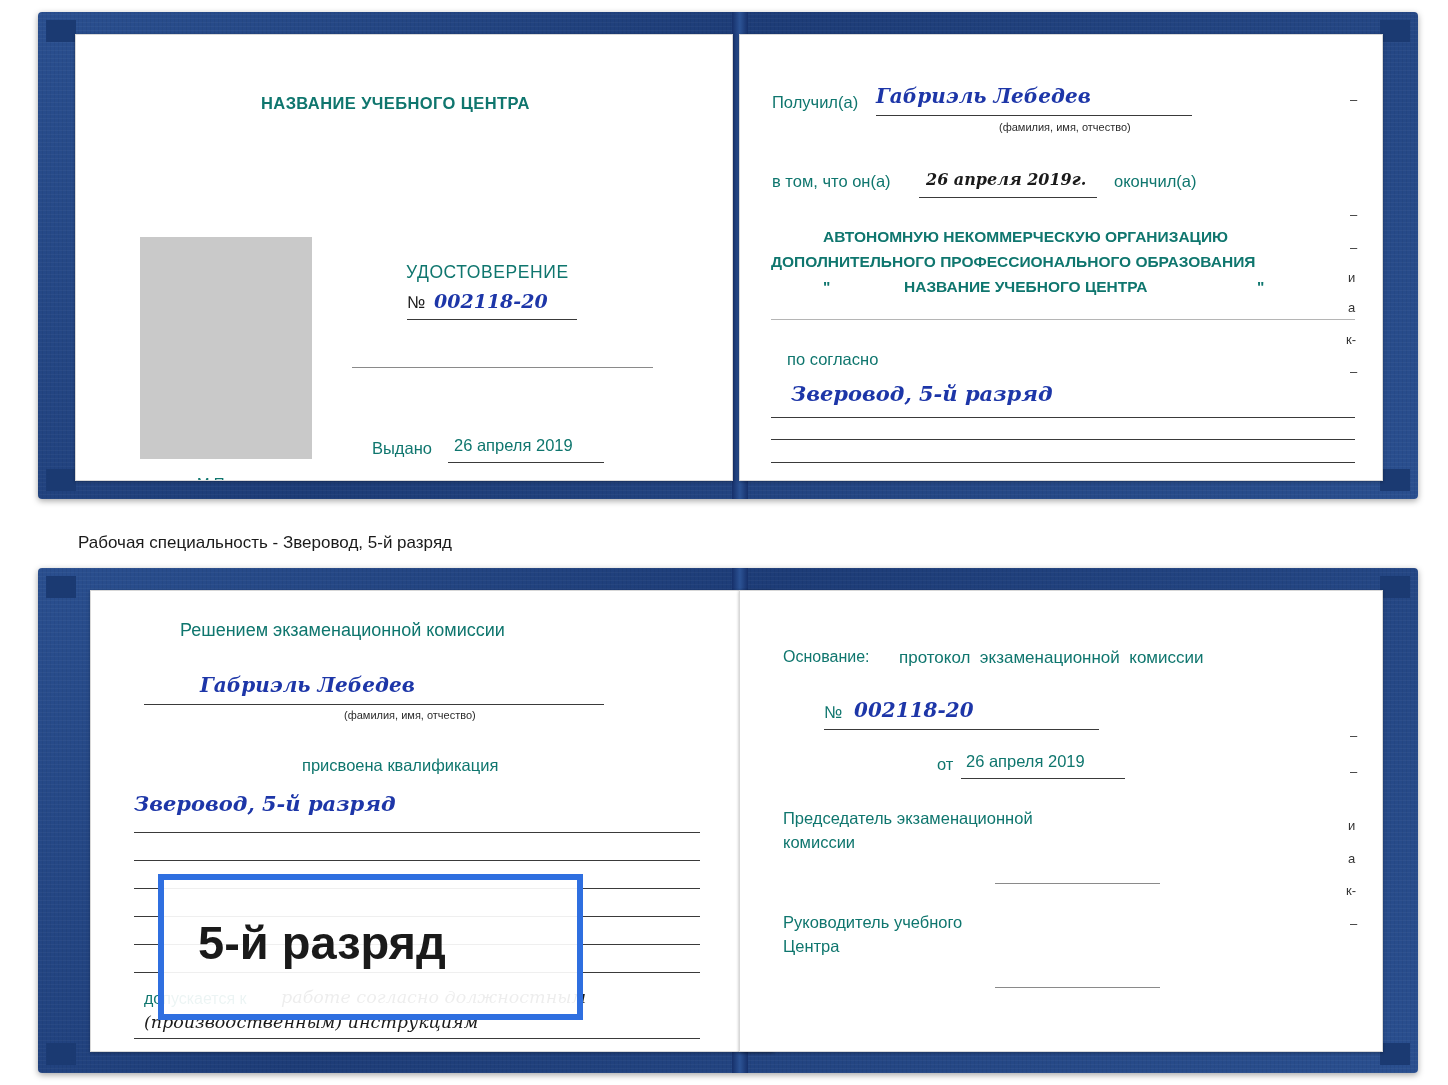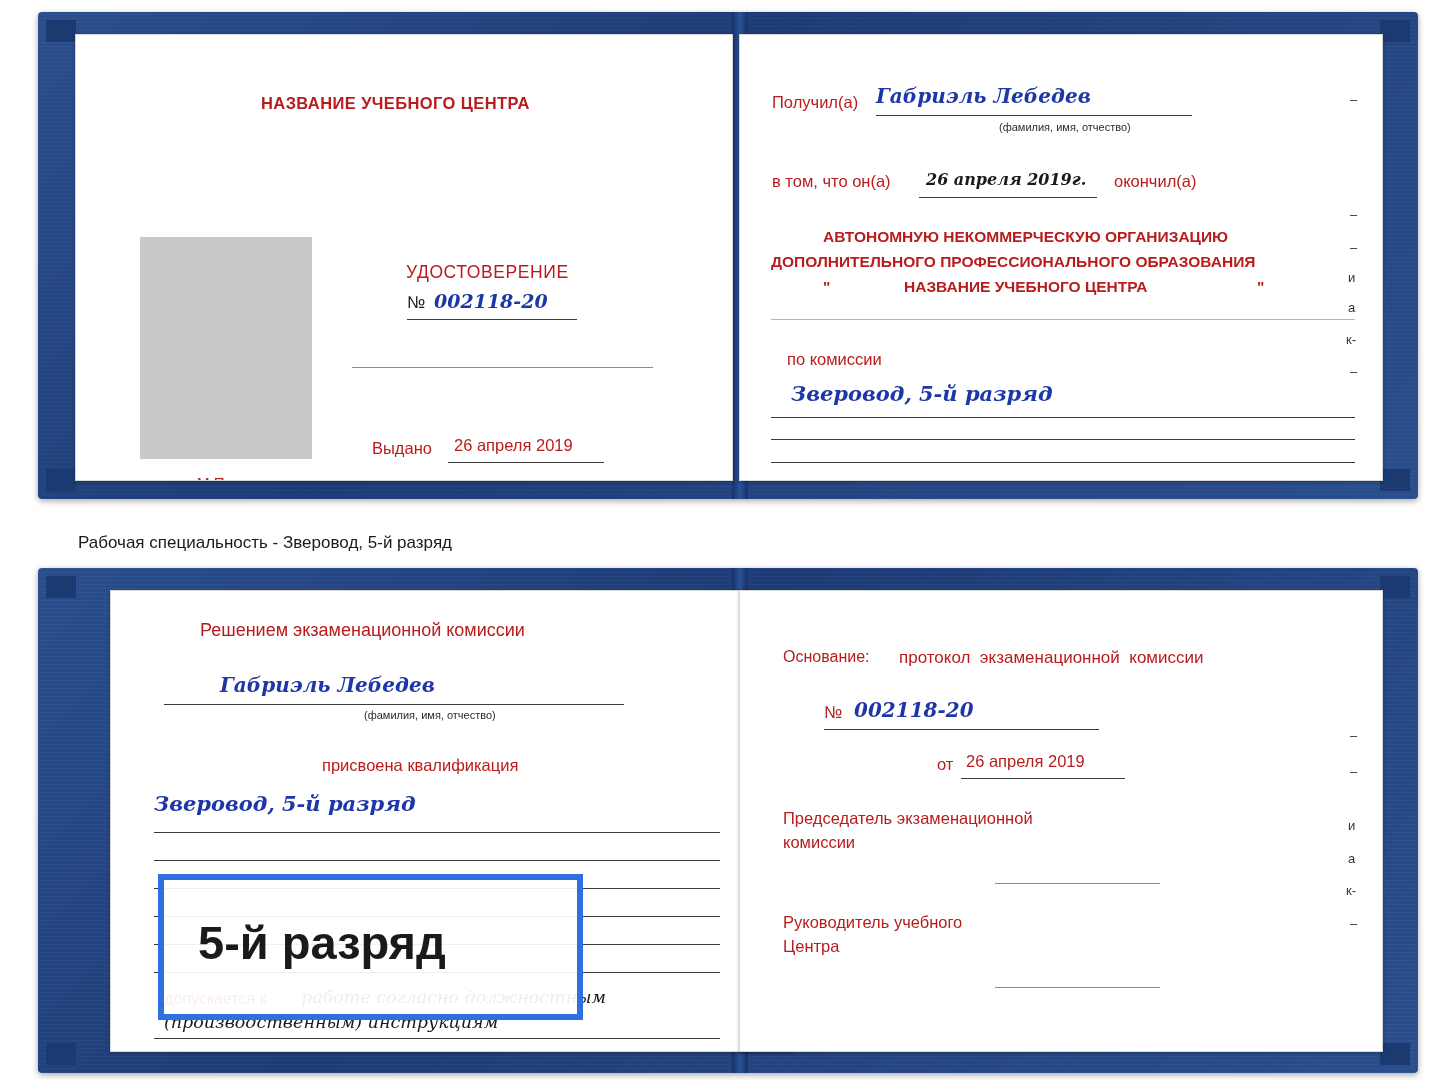--- a/index.html
+++ b/index.html
@@ -66,21 +66,21 @@
     position: absolute;
     width: 26px;
     height: 18px;
     background: #2a4f8f;
   }
 
   
   .t {
     position: absolute;
     white-space: pre;
-    color: #b91c1c;
+    color: #0f766e;
     font-family: "Liberation Sans", sans-serif;
   }
   .bold { font-weight: bold; }
   .hand {
     font-family: "DejaVu Serif", serif;
     font-style: italic;
     color: #1d36a8;
     font-weight: bold;
   }
   .handthin {
@@ -180,21 +180,21 @@
       <div class="line" style="left:180px; top:163px; width:178px;"></div>
       <div class="t" style="left:375px; top:138px; font-size:16.5px;">окончил(а)</div>
 
       <div class="t bold" style="left:84px; top:194px; font-size:15.5px;">АВТОНОМНУЮ НЕКОММЕРЧЕСКУЮ ОРГАНИЗАЦИЮ</div>
       <div class="t bold" style="left:32px; top:219px; font-size:15.5px;">ДОПОЛНИТЕЛЬНОГО ПРОФЕССИОНАЛЬНОГО ОБРАЗОВАНИЯ</div>
       <div class="t bold" style="left:84px; top:244px; font-size:15.5px;">"</div>
       <div class="t bold" style="left:165px; top:244px; font-size:15.5px;">НАЗВАНИЕ УЧЕБНОГО ЦЕНТРА</div>
       <div class="t bold" style="left:518px; top:244px; font-size:15.5px;">"</div>
       <div class="line vlight" style="left:32px; top:285px; width:584px;"></div>
 
-      <div class="t" style="left:48px; top:316px; font-size:16.5px;">по комиссии</div>
+      <div class="t" style="left:48px; top:316px; font-size:16.5px;">по согласно</div>
 
       <div class="t hand" style="left:52px; top:347px; font-size:21px;">Зверовод, 5-й разряд</div>
       <div class="line" style="left:32px; top:383px; width:584px;"></div>
       <div class="line" style="left:32px; top:405px; width:584px;"></div>
       <div class="line" style="left:32px; top:428px; width:584px;"></div>
     </div>
 
     <div class="edgefrag" style="left:1312px; top:80px;">–</div>
     <div class="edgefrag" style="left:1312px; top:195px;">–</div>
     <div class="edgefrag" style="left:1312px; top:228px;">–</div>
@@ -208,21 +208,21 @@
 
   <div class="book" style="left:38px; top:568px; width:1380px; height:505px;">
     <div class="cover"></div>
     <div class="spine" style="left:694px; margin-left:0;"></div>
 
     <div class="fold" style="left:8px;top:8px;width:30px;height:22px;background:#1b3a72;"></div>
     <div class="fold" style="right:8px;top:8px;width:30px;height:22px;background:#1b3a72;"></div>
     <div class="fold" style="left:8px;bottom:8px;width:30px;height:22px;background:#1b3a72;"></div>
     <div class="fold" style="right:8px;bottom:8px;width:30px;height:22px;background:#1b3a72;"></div>
 
-    <div class="page" style="left:72px; top:22px; width:684px; height:462px;padding-left:8px;">
+    <div class="page" style="left:52px; top:22px; width:684px; height:462px;padding-left:8px;">
 
       <div class="t" style="left:90px; top:30px; font-size:18px;">Решением экзаменационной комиссии</div>
 
       <div class="t hand" style="left:110px; top:83px; font-size:20px;">Габриэль Лебедев</div>
       <div class="line" style="left:54px; top:114px; width:460px;"></div>
       <div class="t tiny" style="left:254px; top:119px;">(фамилия, имя, отчество)</div>
 
       <div class="t" style="left:212px; top:166px; font-size:16.5px;">присвоена квалификация</div>
 
       <div class="t hand" style="left:44px; top:201px; font-size:21px;">Зверовод, 5-й разряд</div>

